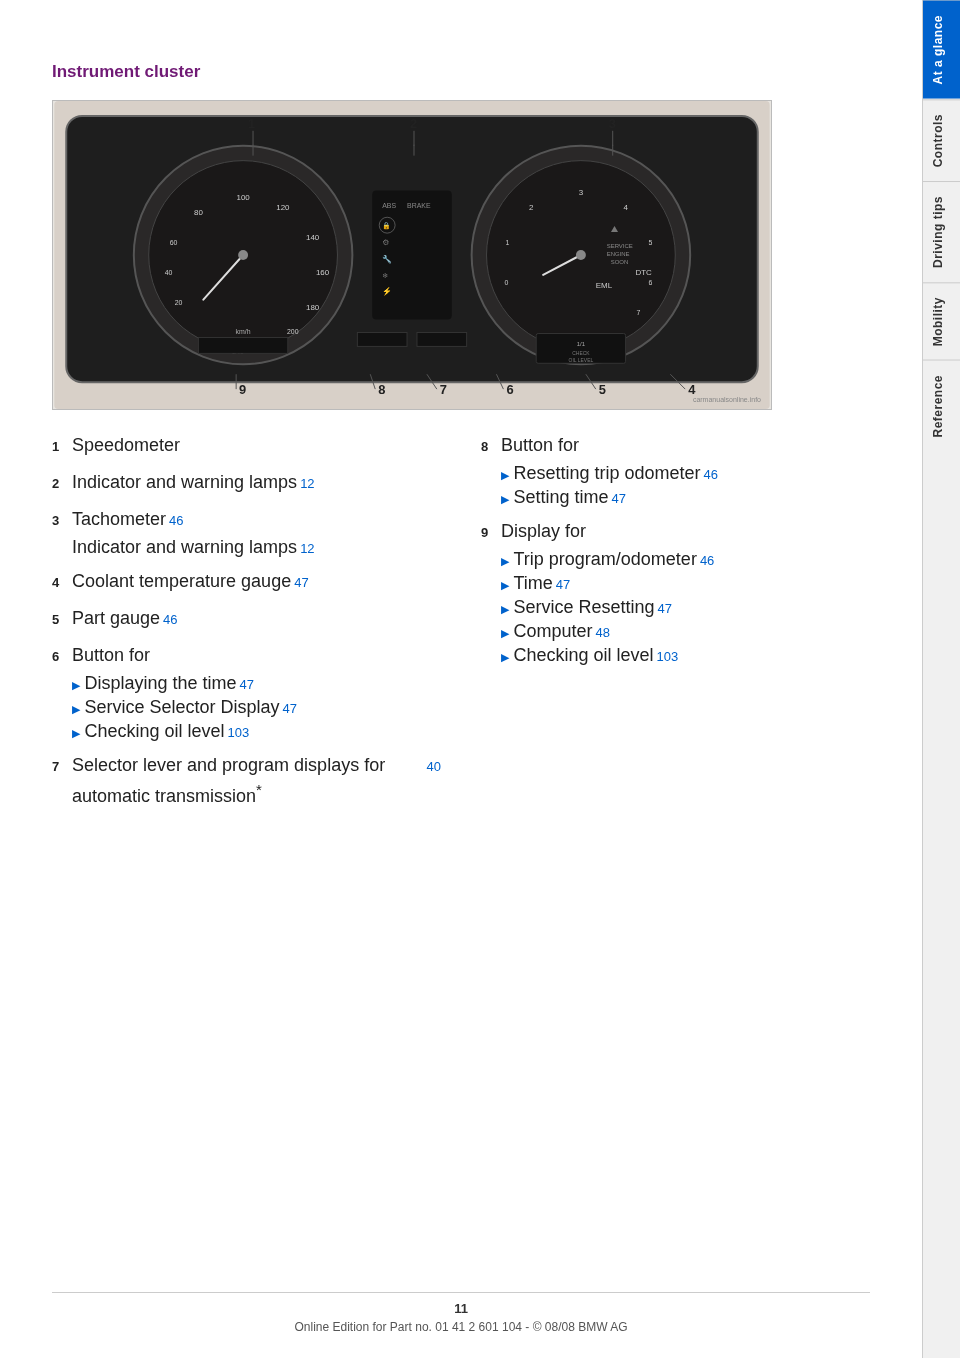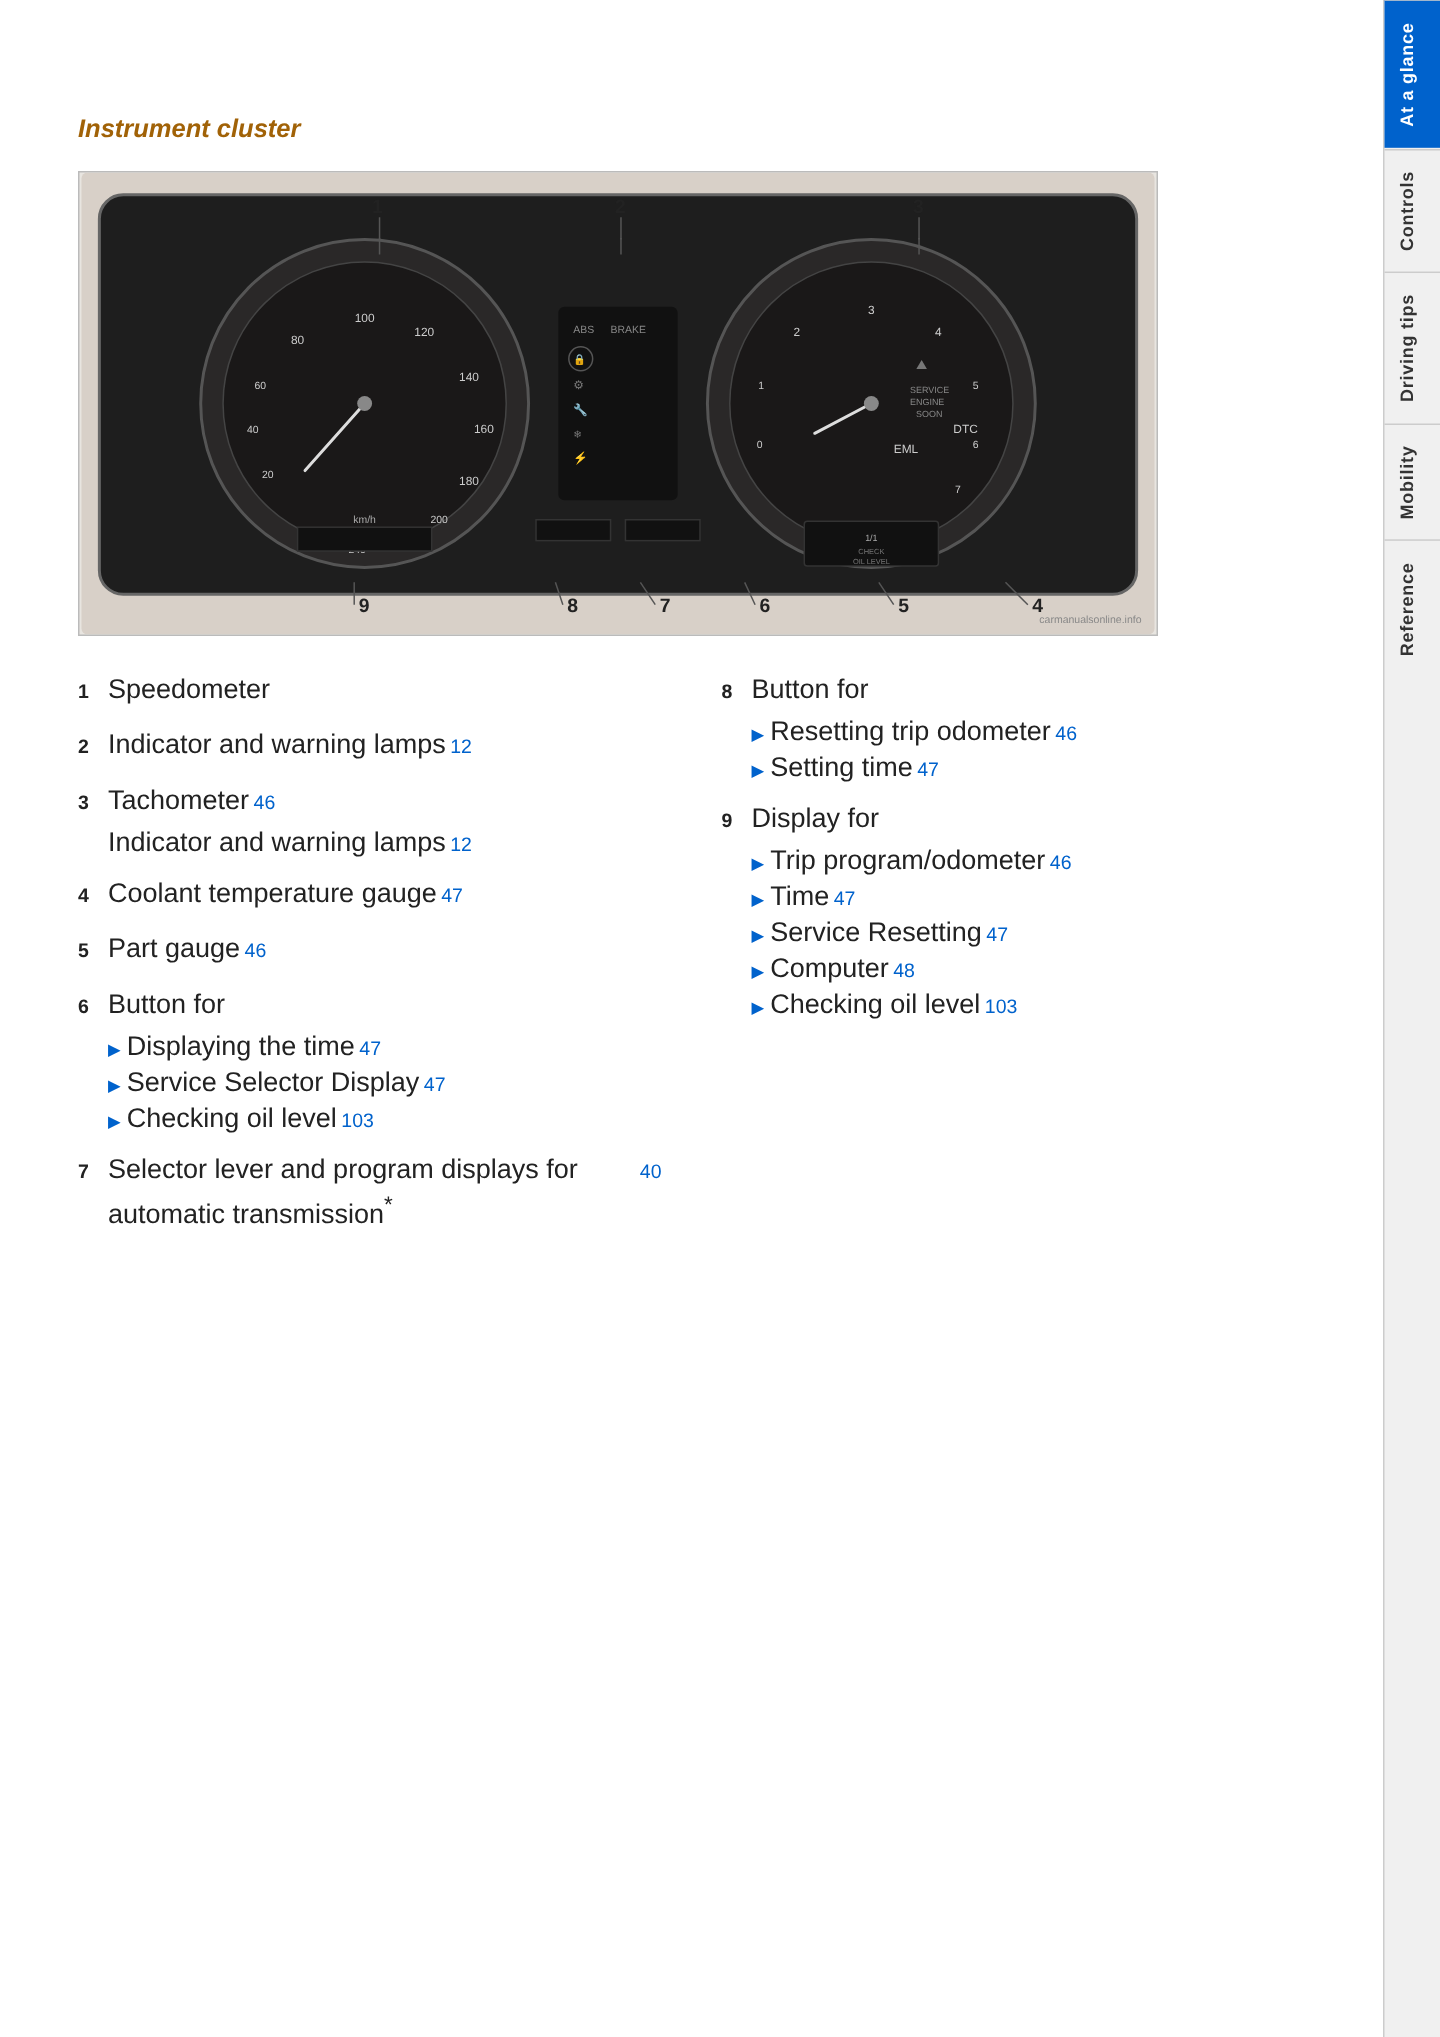--- a/index.html
+++ b/index.html
@@ -47,24 +47,23 @@
     .main-content {
       flex: 1;
       padding: 48px 52px 32px 52px;
       position: relative;
     }
 
     
     .section-title {
       font-size: 17px;
       font-weight: bold;
-      color: #a16207;
+      color: #701a75;
       margin-bottom: 18px;
-      margin-top: 28px;
-      font-style: italic;
+      margin-top: 14px;
     }
 
     
     .cluster-image {
       width: 100%;
       max-width: 720px;
       height: 310px;
       background: #e8e5e0;
       border: 1px solid #bbb;
       display: flex;
@@ -402,20 +401,24 @@
         <div class="sub-item">
           <span class="arrow">▶</span>
           <span class="item-text">Checking oil level</span>
           <span class="item-link">103</span>
         </div>
       </div>
 
     </div>
   </div>
 
+  <div class="footer">
+    <div class="page-number">11</div>
+    <div>Online Edition for Part no. 01 41 2 601 104 - © 08/08 BMW AG</div>
+  </div>
 
 </div>
 
 <div class="sidebar">
   <div class="sidebar-tab active">At a glance</div>
   <div class="sidebar-tab">Controls</div>
   <div class="sidebar-tab">Driving tips</div>
   <div class="sidebar-tab">Mobility</div>
   <div class="sidebar-tab">Reference</div>
 </div>

